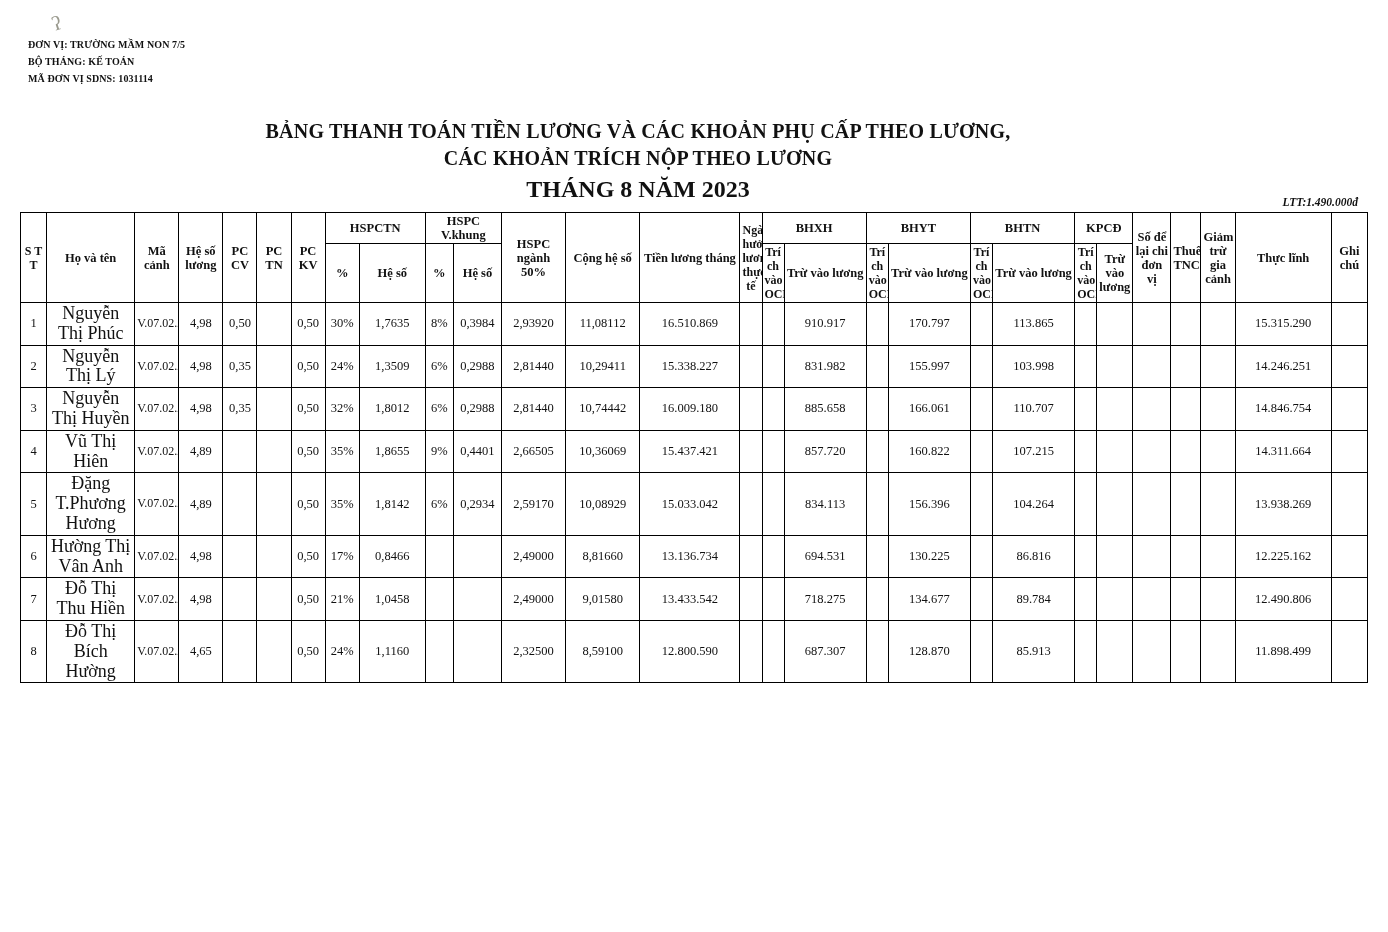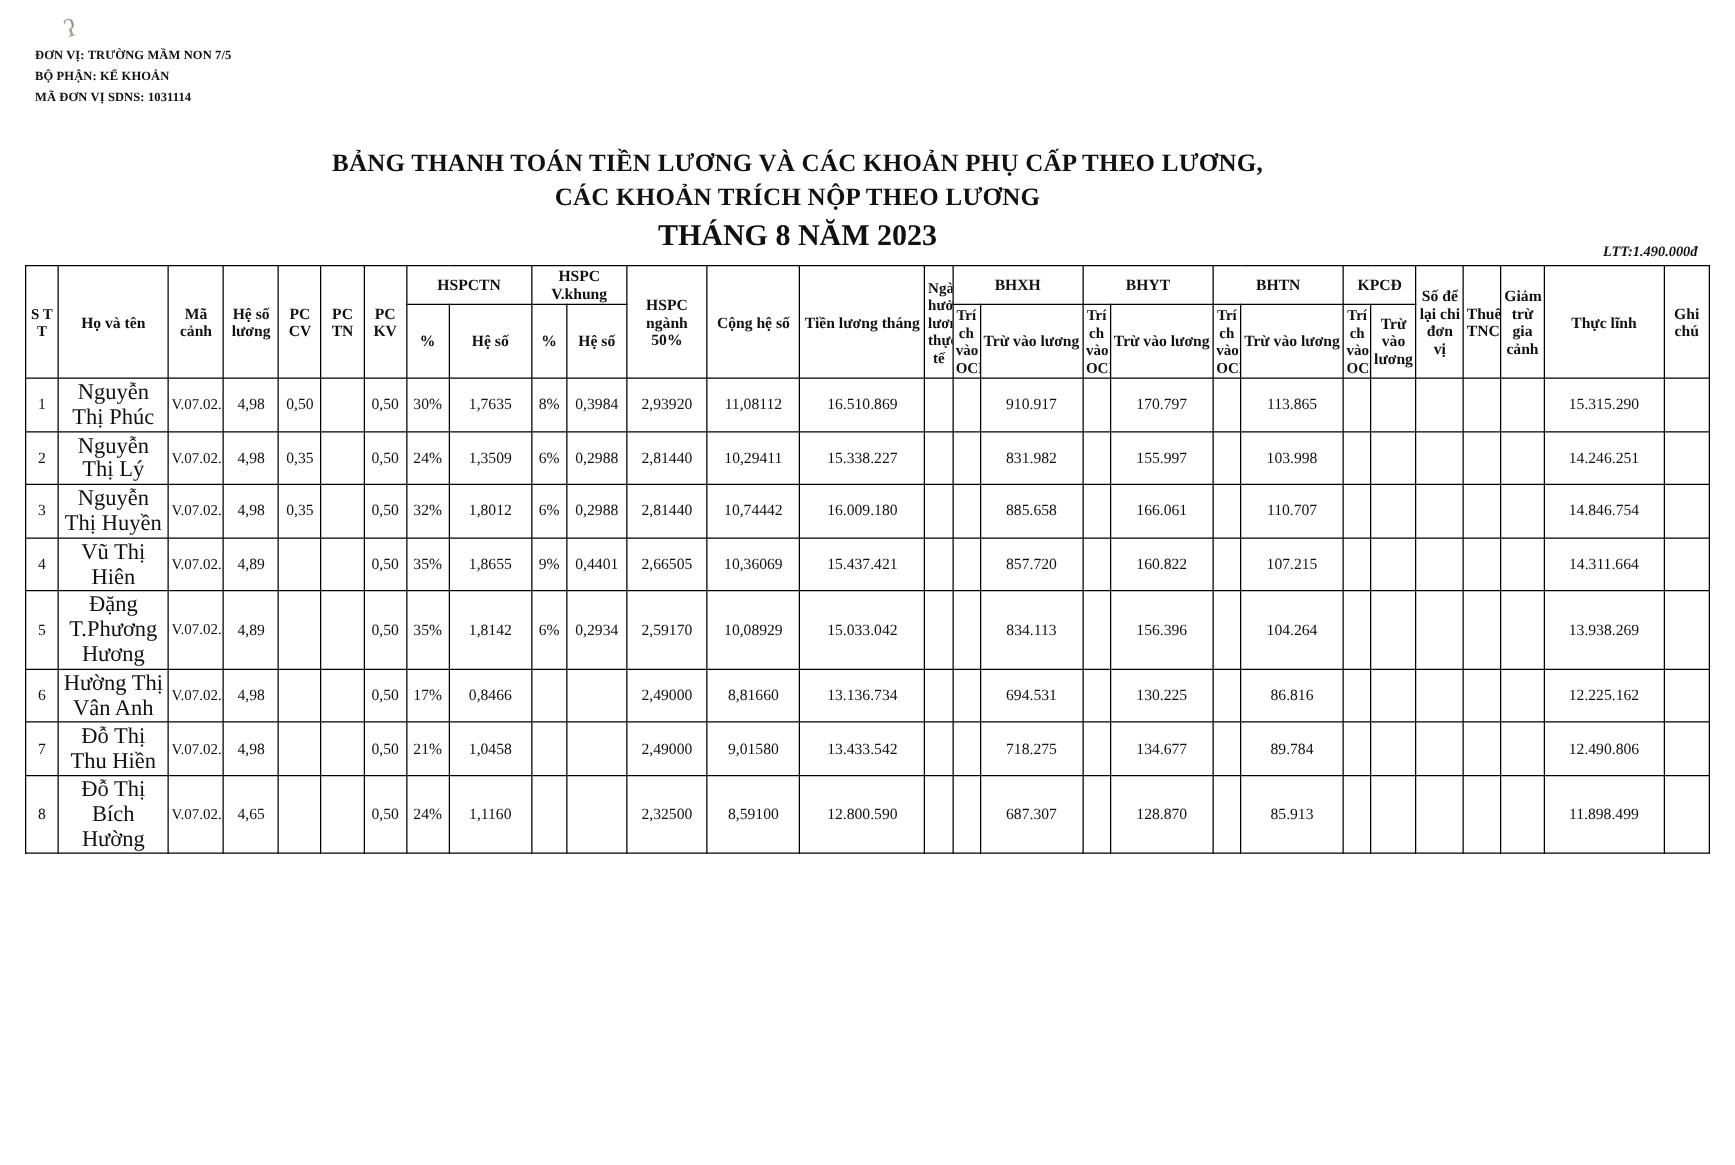--- a/index.html
+++ b/index.html
@@ -128,21 +128,21 @@
 </style>
 </head>
 <body>
 
 <div class="page">
 
   <div class="smudge">ʔ</div>
 
   <div class="header-block">
     <div>ĐƠN VỊ: TRƯỜNG MẦM NON 7/5</div>
-    <div>BỘ PHẬN: KẾ KHOẢN</div>
+    <div>BỘ THÁNG: KẾ TOÁN</div>
     <div>MÃ ĐƠN VỊ SDNS: 1031114</div>
   </div>
 
   <div class="title-block">
     <div class="title-line1">BẢNG THANH TOÁN TIỀN LƯƠNG VÀ CÁC KHOẢN PHỤ CẤP THEO LƯƠNG,</div>
     <div class="title-line2">CÁC KHOẢN TRÍCH NỘP THEO LƯƠNG</div>
     <div class="title-line3">THÁNG 8 NĂM 2023</div>
   </div>
 
   <div class="ltt">LTT:1.490.000đ</div>

